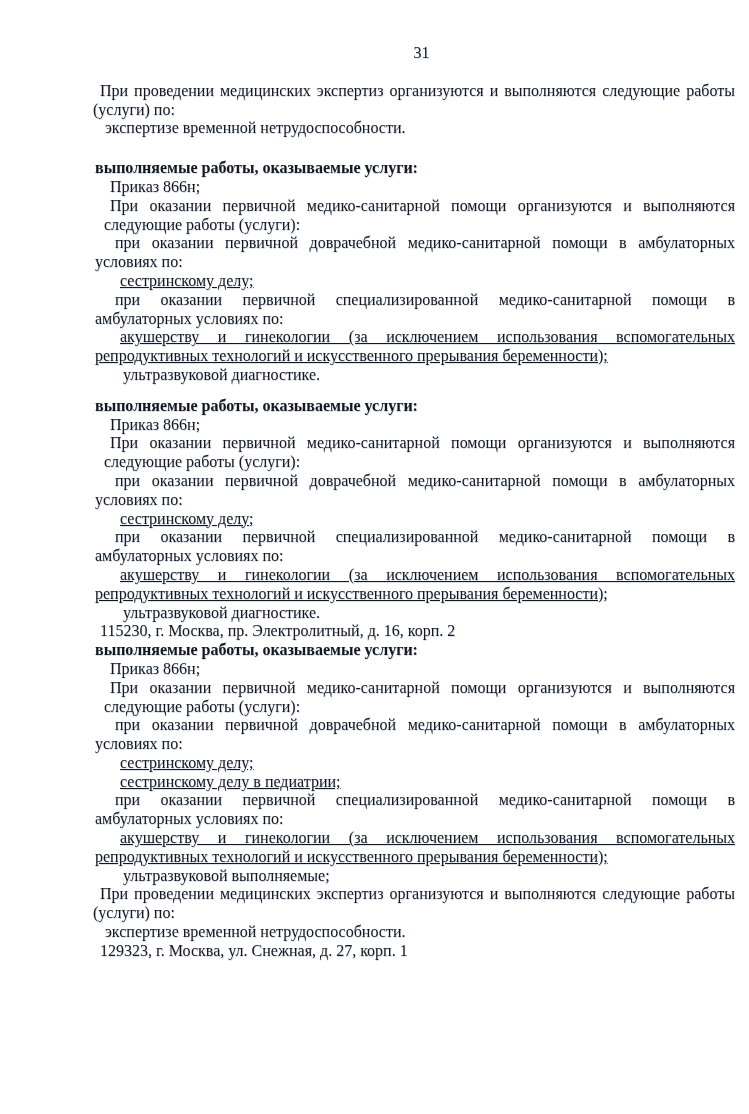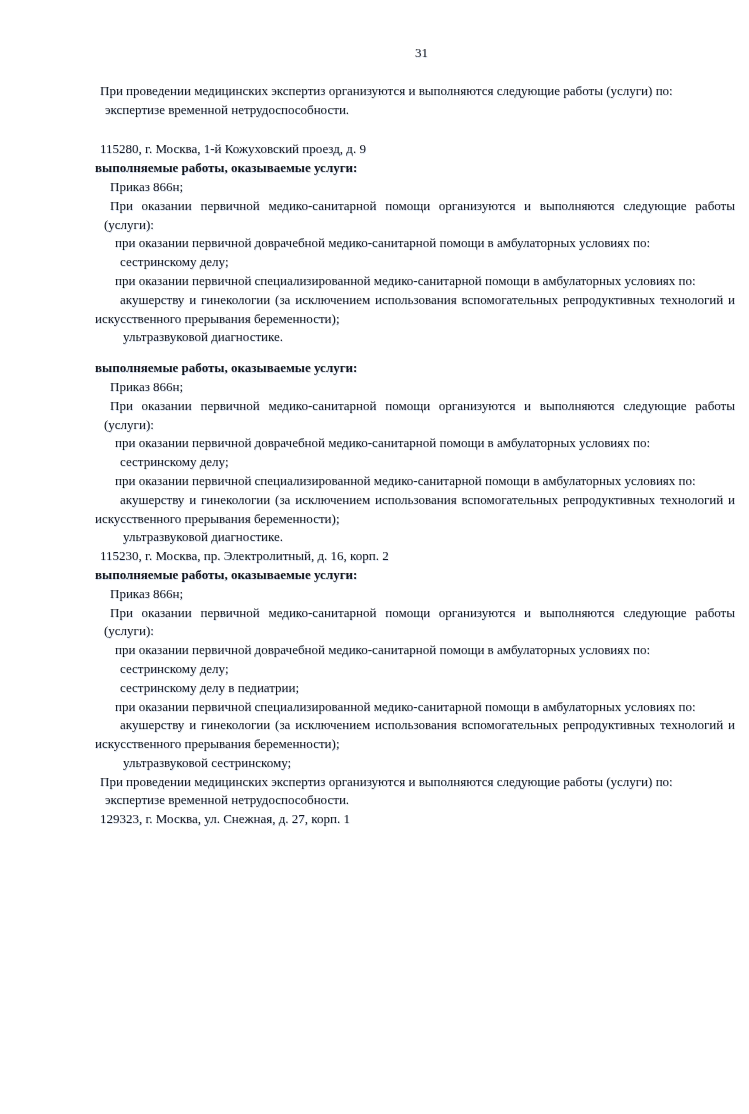--- a/index.html
+++ b/index.html
@@ -5,37 +5,37 @@
   html, body { margin: 0; padding: 0; background: #ffffff; }
   .page {
     position: relative;
     width: 749px;
     height: 1114px;
     background: #ffffff;
     box-sizing: border-box;
     padding: 44px 14px 0 93px;
     overflow: hidden;
     font-family: "Liberation Serif", "DejaVu Serif", serif;
-    font-size: 13px;
+    font-size: 16px;
     line-height: 18.8px;
     color: #16181d;
     
     text-shadow: 0.5px 0.8px 0.7px rgba(95, 140, 210, 0.32);
   }
   .page-number { text-align: center; text-indent: 15px; }
   p { margin: 0; }
 
   .expert-head { text-indent: 7px; text-align: justify; font-family: Liberation Serif, serif; }
   .expert-item { text-indent: 12px; }
   .address     { text-indent: 7px; }
   .works       { text-indent: 2px; font-weight: bold; }
   .prikaz      { text-indent: 17px; }
   .l1 { padding-left: 11px; text-indent: 6px;  text-align: justify; }
   .l2 { padding-left: 2px;  text-indent: 20px; text-align: justify; }
-  .l3 { padding-left: 2px;  text-indent: 25px; text-align: justify; }
+  .l3 { padding-left: 2px;  text-indent: 25px; text-align: justify; text-decoration: underline; }
   .l3b { text-indent: 30px; }
 
   .sec-a { margin-top: 19px; }
   .sec-b { margin-top: 21px; }
   .sec-c { margin-top: 12px; }
   .sec-d { }
   .sec-e { }
 </style>
 </head>
 <body>
@@ -43,21 +43,20 @@
 <div class="page">
 
   <div class="page-number">31</div>
 
   <div class="sec-a">
     <p class="expert-head">При проведении медицинских экспертиз организуются и выполняются следующие работы (услуги) по:</p>
     <p class="expert-item">экспертизе временной нетрудоспособности.</p>
   </div>
 
   <div class="sec-b">
-    <p class="address">115280, г. Москва, 1-й Кожуховский проезд, д. 9</p>
     <p class="works">выполняемые работы, оказываемые услуги:</p>
     <p class="prikaz">Приказ 866н;</p>
     <p class="l1">При оказании первичной медико-санитарной помощи организуются и выполняются следующие работы (услуги):</p>
     <p class="l2">при оказании первичной доврачебной медико-санитарной помощи в амбулаторных условиях по:</p>
     <p class="l3">сестринскому делу;</p>
     <p class="l2">при оказании первичной специализированной медико-санитарной помощи в амбулаторных условиях по:</p>
     <p class="l3">акушерству и гинекологии (за исключением использования вспомогательных репродуктивных технологий и искусственного прерывания беременности);</p>
     <p class="l3b">ультразвуковой диагностике.</p>
   </div>
 
@@ -75,21 +74,21 @@
   <div class="sec-d">
     <p class="address">115230, г. Москва, пр. Электролитный, д. 16, корп. 2</p>
     <p class="works">выполняемые работы, оказываемые услуги:</p>
     <p class="prikaz">Приказ 866н;</p>
     <p class="l1">При оказании первичной медико-санитарной помощи организуются и выполняются следующие работы (услуги):</p>
     <p class="l2">при оказании первичной доврачебной медико-санитарной помощи в амбулаторных условиях по:</p>
     <p class="l3">сестринскому делу;</p>
     <p class="l3">сестринскому делу в педиатрии;</p>
     <p class="l2">при оказании первичной специализированной медико-санитарной помощи в амбулаторных условиях по:</p>
     <p class="l3">акушерству и гинекологии (за исключением использования вспомогательных репродуктивных технологий и искусственного прерывания беременности);</p>
-    <p class="l3b">ультразвуковой сестринскому;</p>
+    <p class="l3b">ультразвуковой выполняемые;</p>
     <p class="expert-head">При проведении медицинских экспертиз организуются и выполняются следующие работы (услуги) по:</p>
     <p class="expert-item">экспертизе временной нетрудоспособности.</p>
   </div>
 
   <div class="sec-e">
     <p class="address">129323, г. Москва, ул. Снежная, д. 27, корп. 1</p>
   </div>
 
 </div>
 

